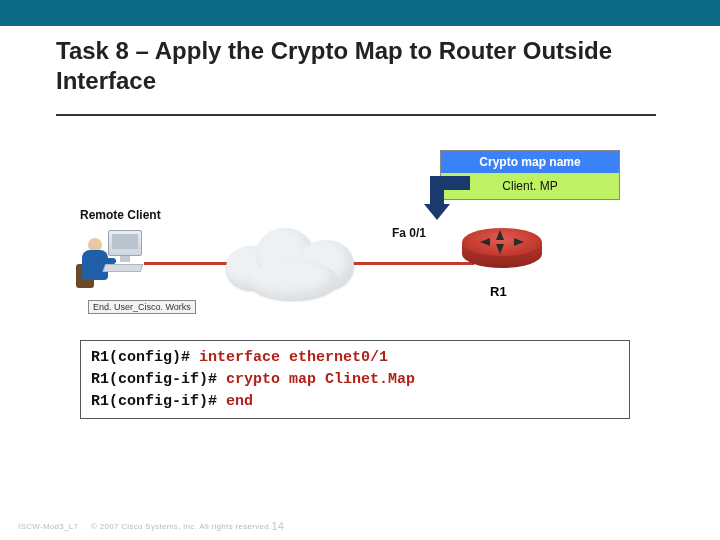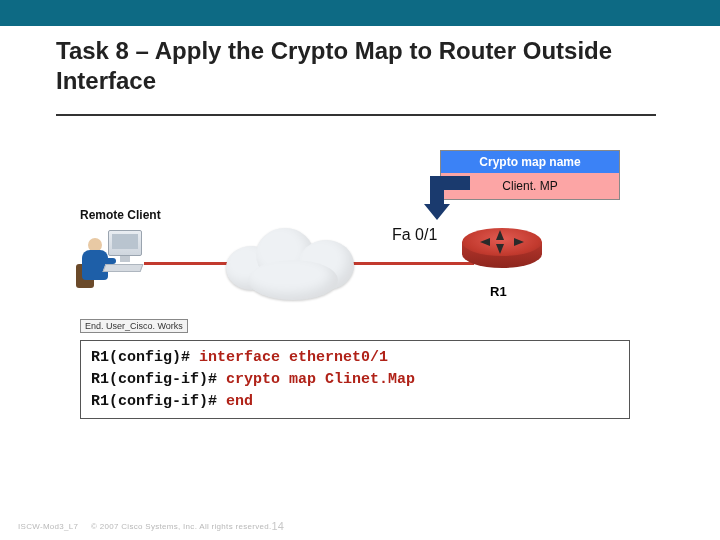--- a/index.html
+++ b/index.html
@@ -46,21 +46,21 @@
     font-size: 12px;
     text-align: center;
   }
   .cmap-head {
     background: #3b82f6;
     color: #fff;
     font-weight: bold;
     padding: 4px 0;
   }
   .cmap-body {
-    background: #fca5a5;
+    background: #bef264;
     padding: 6px 0;
     color: #111;
   }
   
   .arrow {
     position: absolute;
     right: 170px;
     top: 26px;
     width: 40px;
     height: 50px;
@@ -142,42 +142,42 @@
   }
   .person .arm{
     position:absolute; left:20px; top:20px; width:16px; height:6px;
     background:#1e5fa8; border-radius:3px;
   }
   .chair{
     position:absolute; left:-4px; top:36px; width:18px; height:24px;
     background:#6b4a2a; border-radius:3px;
   }
   .enduser-tag{
-    position:absolute; left:0; top:150px;
+    position:absolute; left:8px; top:150px;
     border:1px solid #888; background:#f3f3f3;
-    font-size:9px; padding:1px 4px; color:#333;margin-top:19px;
+    font-size:9px; padding:1px 4px; color:#333;
   }
   
   .link-line{
     position:absolute; left:64px; top:112px; width:330px; height:3px;
     background:#c23a2e;
   }
   
   .cloud{
     position:absolute; left:140px; top:70px; width:140px; height:80px;
     filter: drop-shadow(0 1px 1px rgba(0,0,0,.2));
   }
   .cloud .b{ position:absolute; background:#eef1f4; border-radius:50%; box-shadow: inset -6px -6px 12px rgba(0,0,0,.08);}
   .cloud .b1{left:6px; top:26px; width:50px; height:44px;}
   .cloud .b2{left:36px; top:8px; width:58px; height:54px;}
   .cloud .b3{left:78px; top:20px; width:56px; height:50px;}
   .cloud .b4{left:28px; top:40px; width:90px; height:40px;}
   
   .fa-label{
-    position:absolute; left:312px; top:76px; font-size:16px; font-weight:normal; color:#111;
+    position:absolute; left:312px; top:76px; font-size:12px; font-weight:bold; color:#111;
   }
   
   .router{
     position:absolute; left:382px; top:78px; width:80px; height:50px;
   }
   .router-top{
     position:absolute; left:0; top:0; width:80px; height:28px;
     background: radial-gradient(ellipse at 50% 40%, #e25b52 0%, #c23a2e 65%, #9c2d24 100%);
     border-radius:50%;
   }

